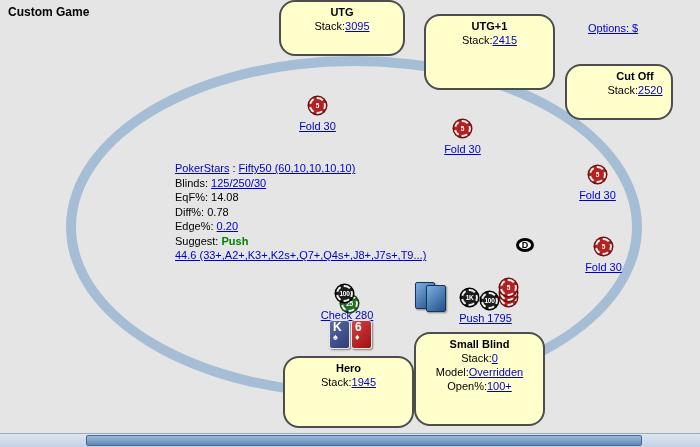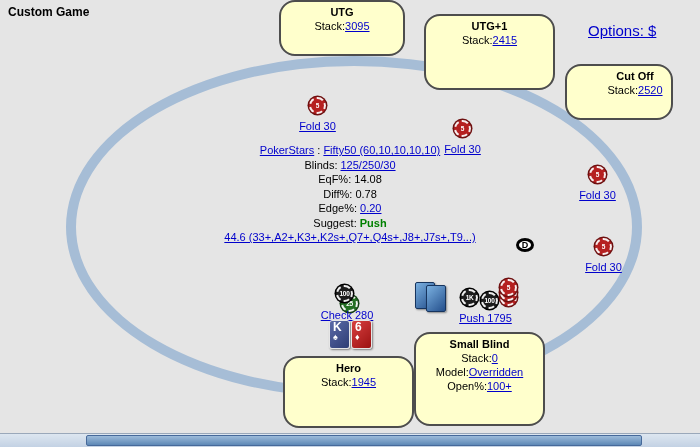--- a/index.html
+++ b/index.html
@@ -18,21 +18,21 @@
   
   .pbox{
     position:absolute;background:#ffffcc;border:2px solid #4d4d4d;border-radius:16px;
     text-align:center;box-sizing:border-box;padding-top:3px;z-index:3;font-size:11px;
   }
   .pname{font-weight:bold;line-height:14px;}
   .prow{line-height:14px;}
 
   
   .center-block{
-    position:absolute;left:175px;top:143px;width:350px;text-align:center;
+    position:absolute;left:175px;top:161px;width:350px;
     z-index:2;font-size:11px;line-height:14.5px;
   }
   .suggest-val{color:#008000;font-weight:bold;}
 
   
   .chip{
     position:absolute;width:17px;height:17px;border-radius:50%;box-sizing:border-box;
     display:flex;align-items:center;justify-content:center;z-index:4;
     border:2px dashed rgba(255,255,255,0.92);
     font-size:6.5px;font-weight:bold;color:#fff;letter-spacing:-0.3px;
@@ -61,21 +61,21 @@
   .card-spade{background:linear-gradient(135deg,#5b6aa8,#2e3d74);}
   .card-diamond{background:linear-gradient(135deg,#d84040,#9c1212);}
   .card-back{
     position:absolute;width:20px;height:27px;border-radius:2px;z-index:4;
     background:linear-gradient(135deg,#7ab0e0,#244f8c);border:1px solid #16345e;
     box-sizing:border-box;box-shadow:1px 1px 2px rgba(0,0,0,0.4);
   }
 
   
   .title{position:absolute;left:8px;top:5px;font-size:12px;font-weight:bold;z-index:6;}
-  .options{position:absolute;left:588px;top:22px;z-index:6;font-size:15px;}
+  .options{position:absolute;left:588px;top:22px;z-index:6;font-size:11px;}
 
   
   .scrollbar{
     position:absolute;left:0;top:433px;width:700px;height:14px;z-index:7;
     background:linear-gradient(#dde6f0,#c3d2e4);border-top:1px solid #9aa8ba;box-sizing:border-box;
   }
   .scroll-thumb{
     position:absolute;left:86px;top:1px;width:556px;height:11px;border-radius:2px;
     background:linear-gradient(#9dbbda,#5d88b6);border:1px solid #46699a;box-sizing:border-box;
   }

